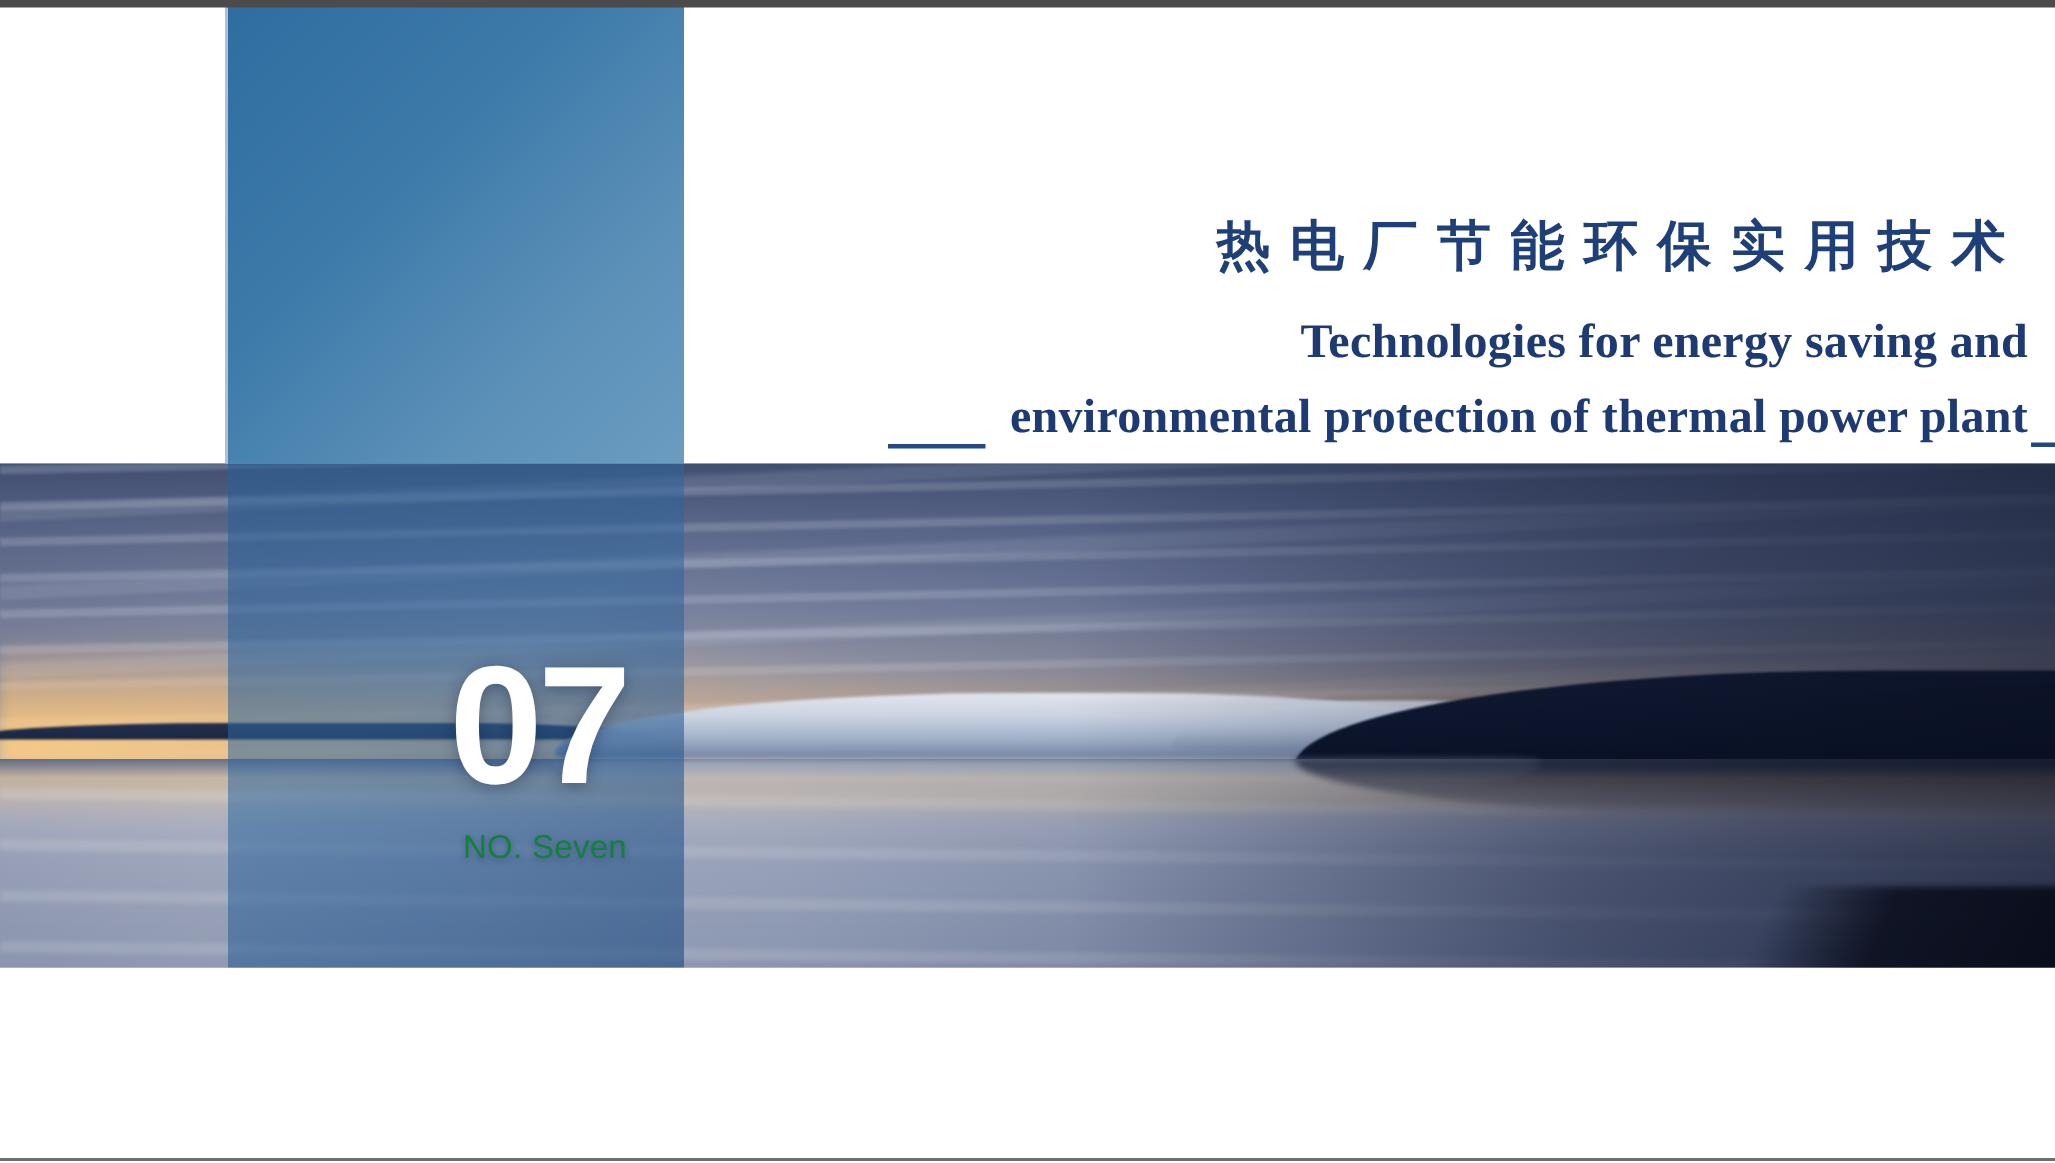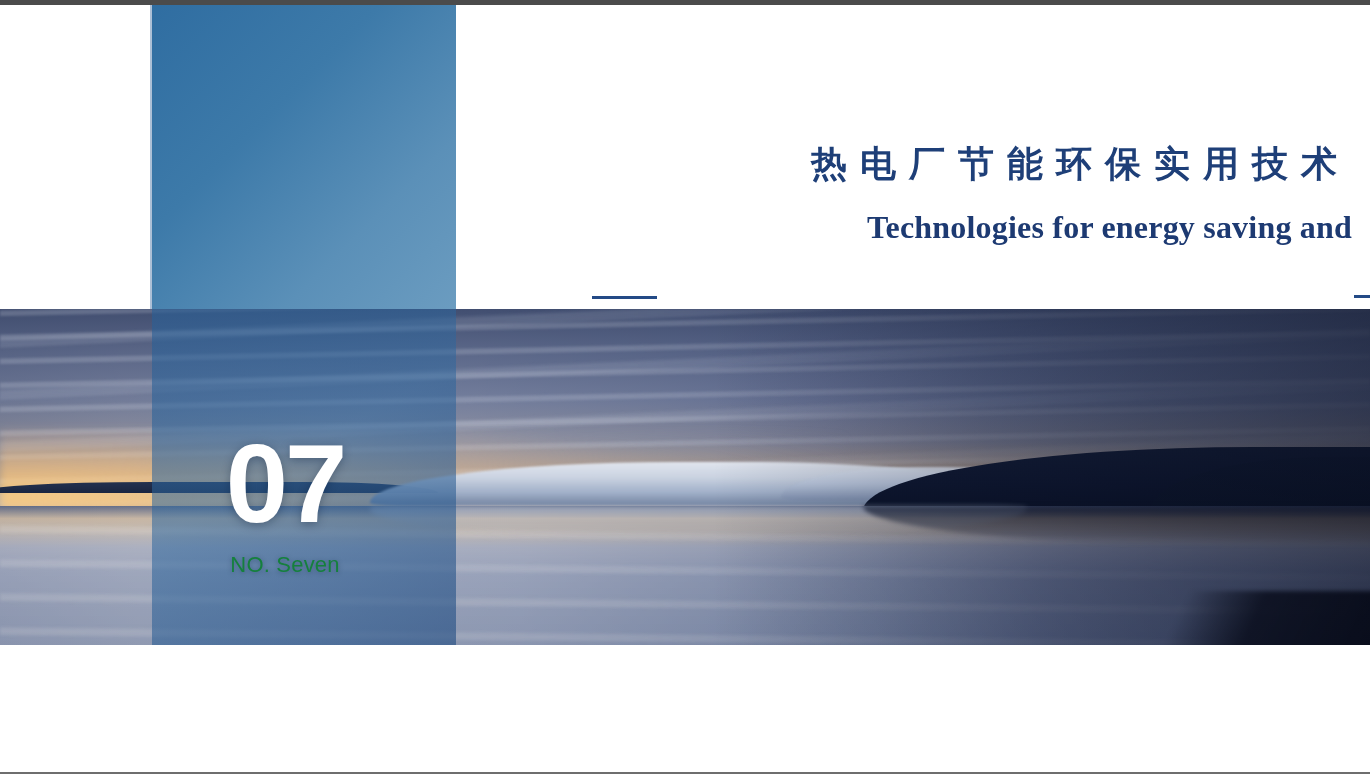--- a/index.html
+++ b/index.html
@@ -222,21 +222,21 @@
   }
   .panel-edge{
     position:absolute; left:-2px; top:0; width:2px; height:309px;
     background:#adc0d6;
   }
 
   
   .numblock{
     position:absolute; left:152px; top:430px;
     width:266px;
-    text-align:center;
+    text-align:right;
     z-index:40;
   }
   .numblock .num{
     display:block;
     font-family:"Liberation Sans", sans-serif;
     font-weight:bold;
     font-size:112px;
     line-height:.96;
     letter-spacing:-3px;
     color:#ffffff;
@@ -327,19 +327,20 @@
   </div>
 
   <div class="numblock">
     <span class="num">07</span>
     <span class="cap">NO. Seven</span>
   </div>
 
   <div class="titles">
     <div class="title-cn">热电厂节能环保实用技术</div>
     <div class="title-en1">Technologies for energy saving and</div>
+    <div class="title-en2">environmental protection of thermal power plant</div>
   </div>
 
   <div class="rule-left"></div>
   <div class="rule-right"></div>
 
   <div class="edge-bottom"></div>
 </div>
 
 </body></html>

